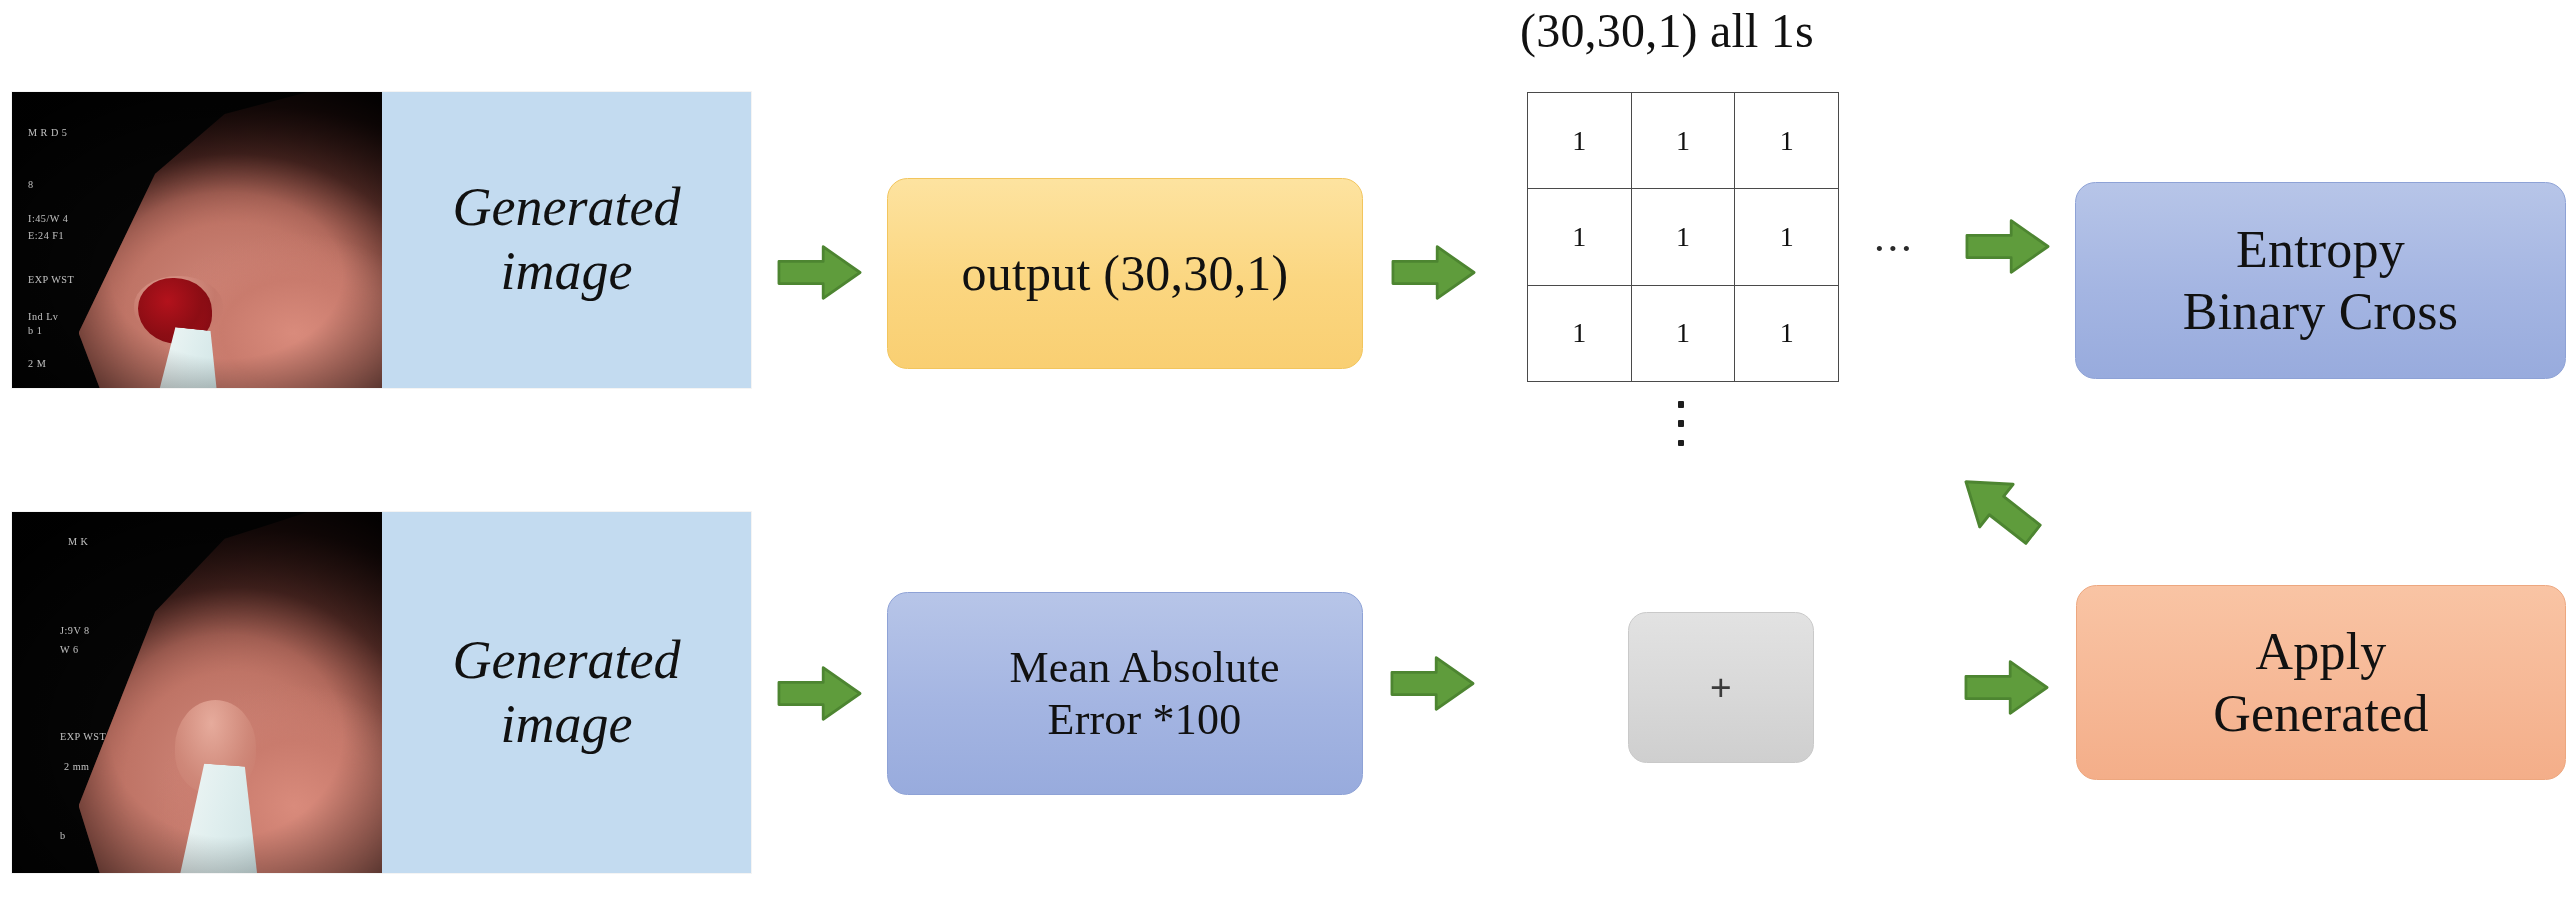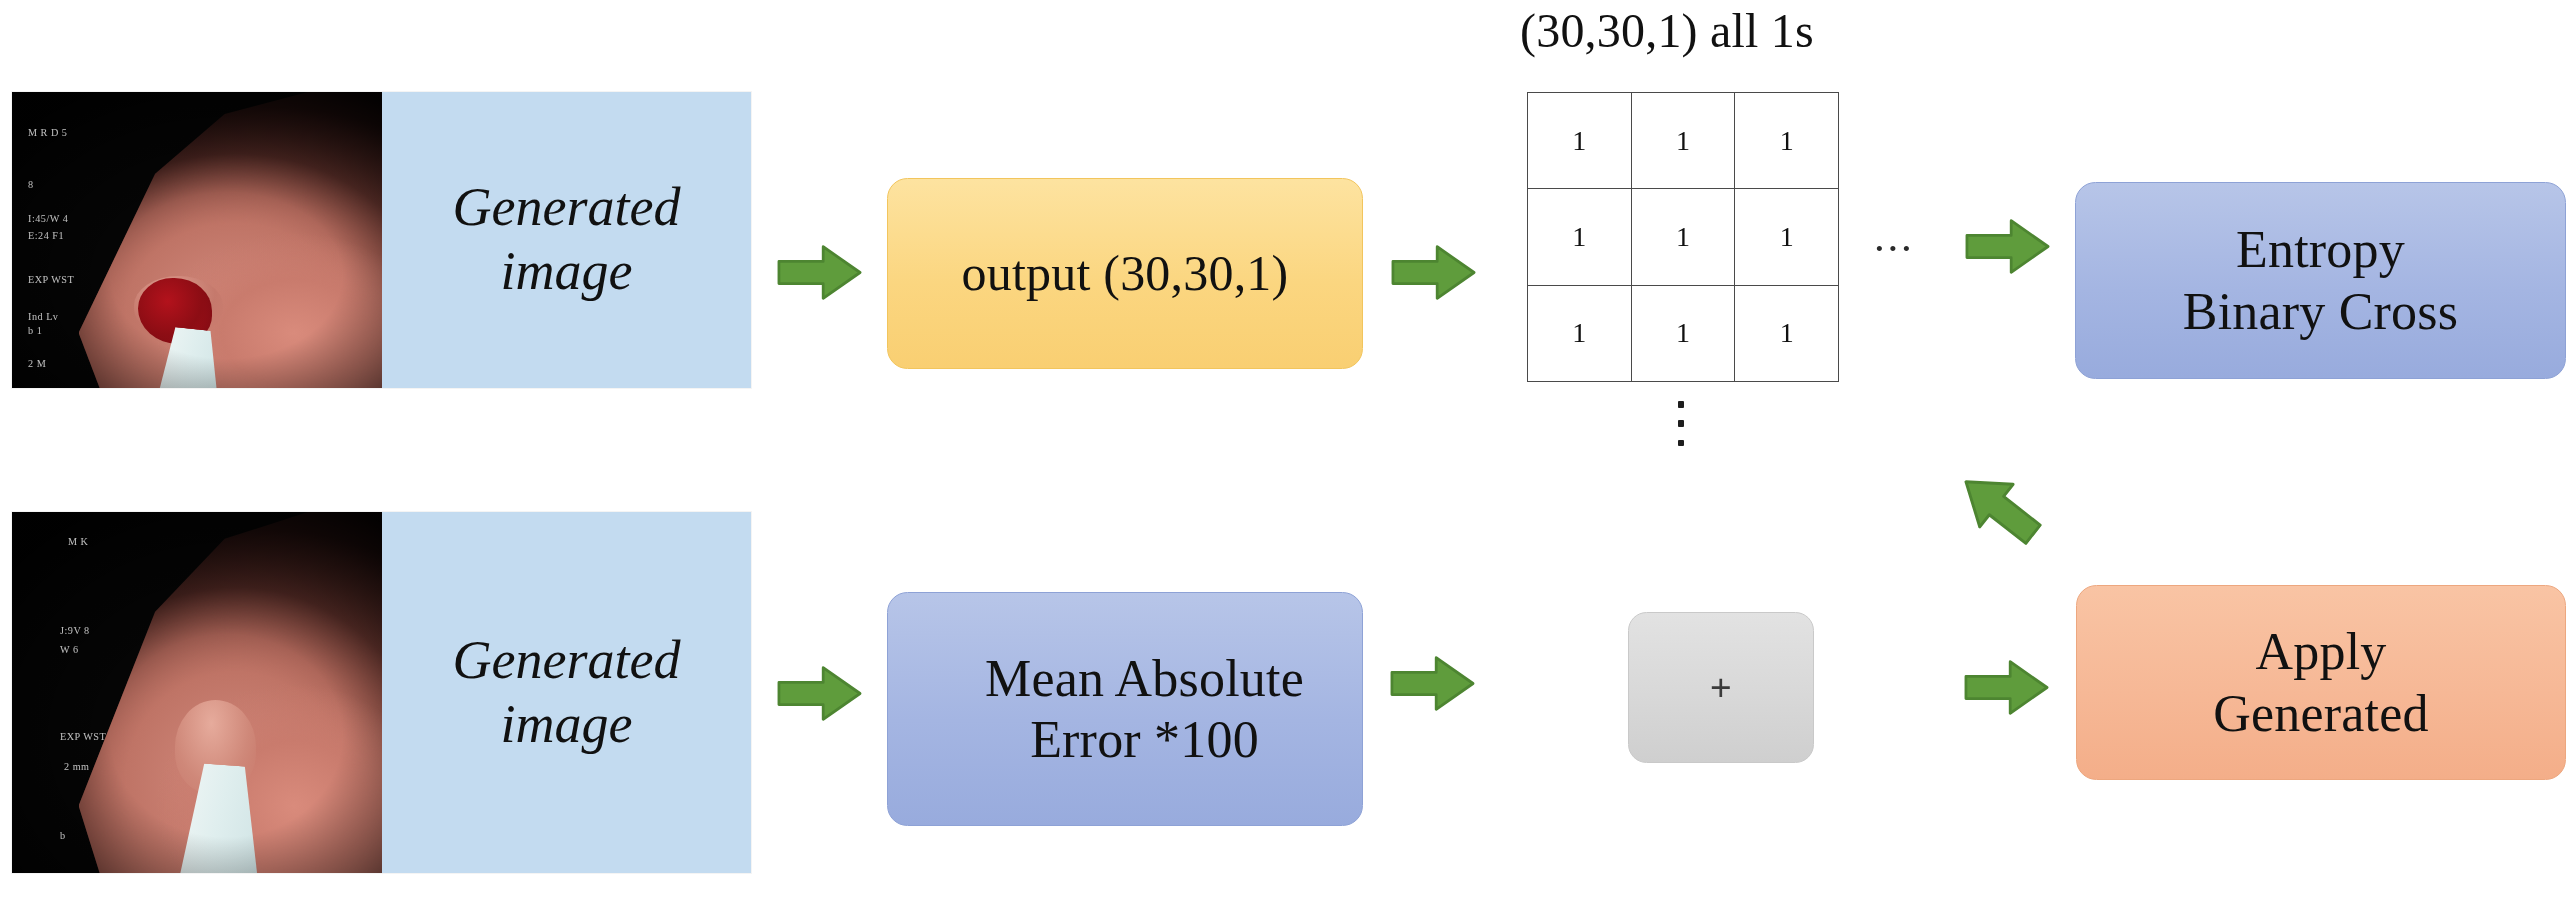--- a/index.html
+++ b/index.html
@@ -277,21 +277,21 @@
       </div>
     </div>
   </div>
 
   <div class="abs" style="left:777px;top:664px;width:85px;height:59px;">
     <svg class="arrow" viewBox="0 0 92 64" width="85" height="59">
       <polygon points="2,20 50,20 50,4 90,32 50,60 50,44 2,44" fill="#5f9c3c" stroke="#4d8531" stroke-width="3" stroke-linejoin="round"></polygon>
     </svg>
   </div>
 
-  <div class="abs node node-blue" style="left:887px;top:592px;width:476px;height:234px;font-size:52px;padding-left:39px;">
+  <div class="abs node node-blue" style="left:887px;top:592px;width:476px;height:203px;font-size:44px;padding-left:39px;">
     <div>
       <div>Mean Absolute</div>
       <div>Error *100</div>
     </div>
   </div>
 
   <div class="abs" style="left:1390px;top:654px;width:85px;height:59px;">
     <svg class="arrow" viewBox="0 0 92 64" width="85" height="59">
       <polygon points="2,20 50,20 50,4 90,32 50,60 50,44 2,44" fill="#5f9c3c" stroke="#4d8531" stroke-width="3" stroke-linejoin="round"></polygon>
     </svg>

